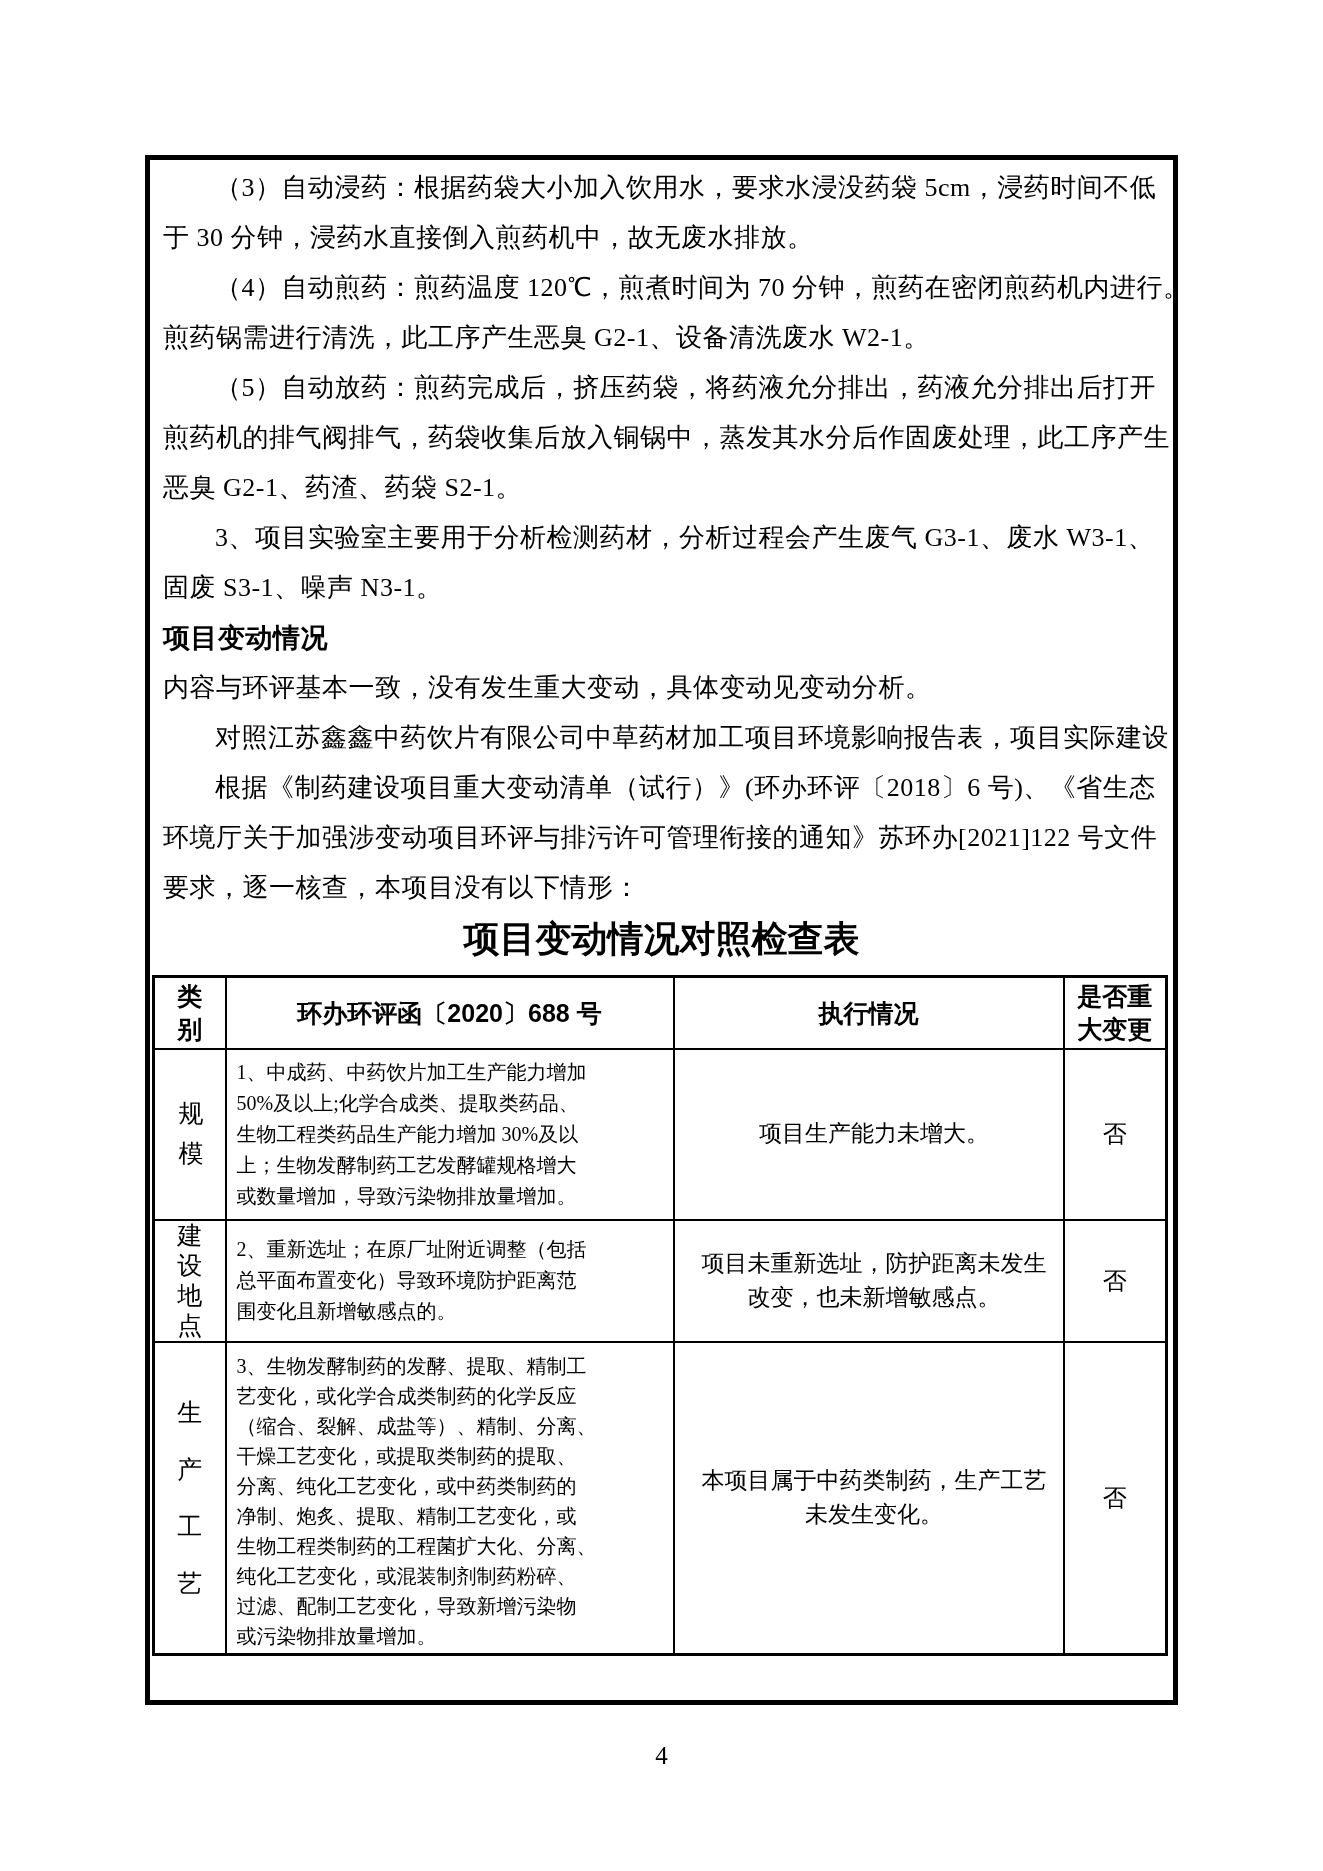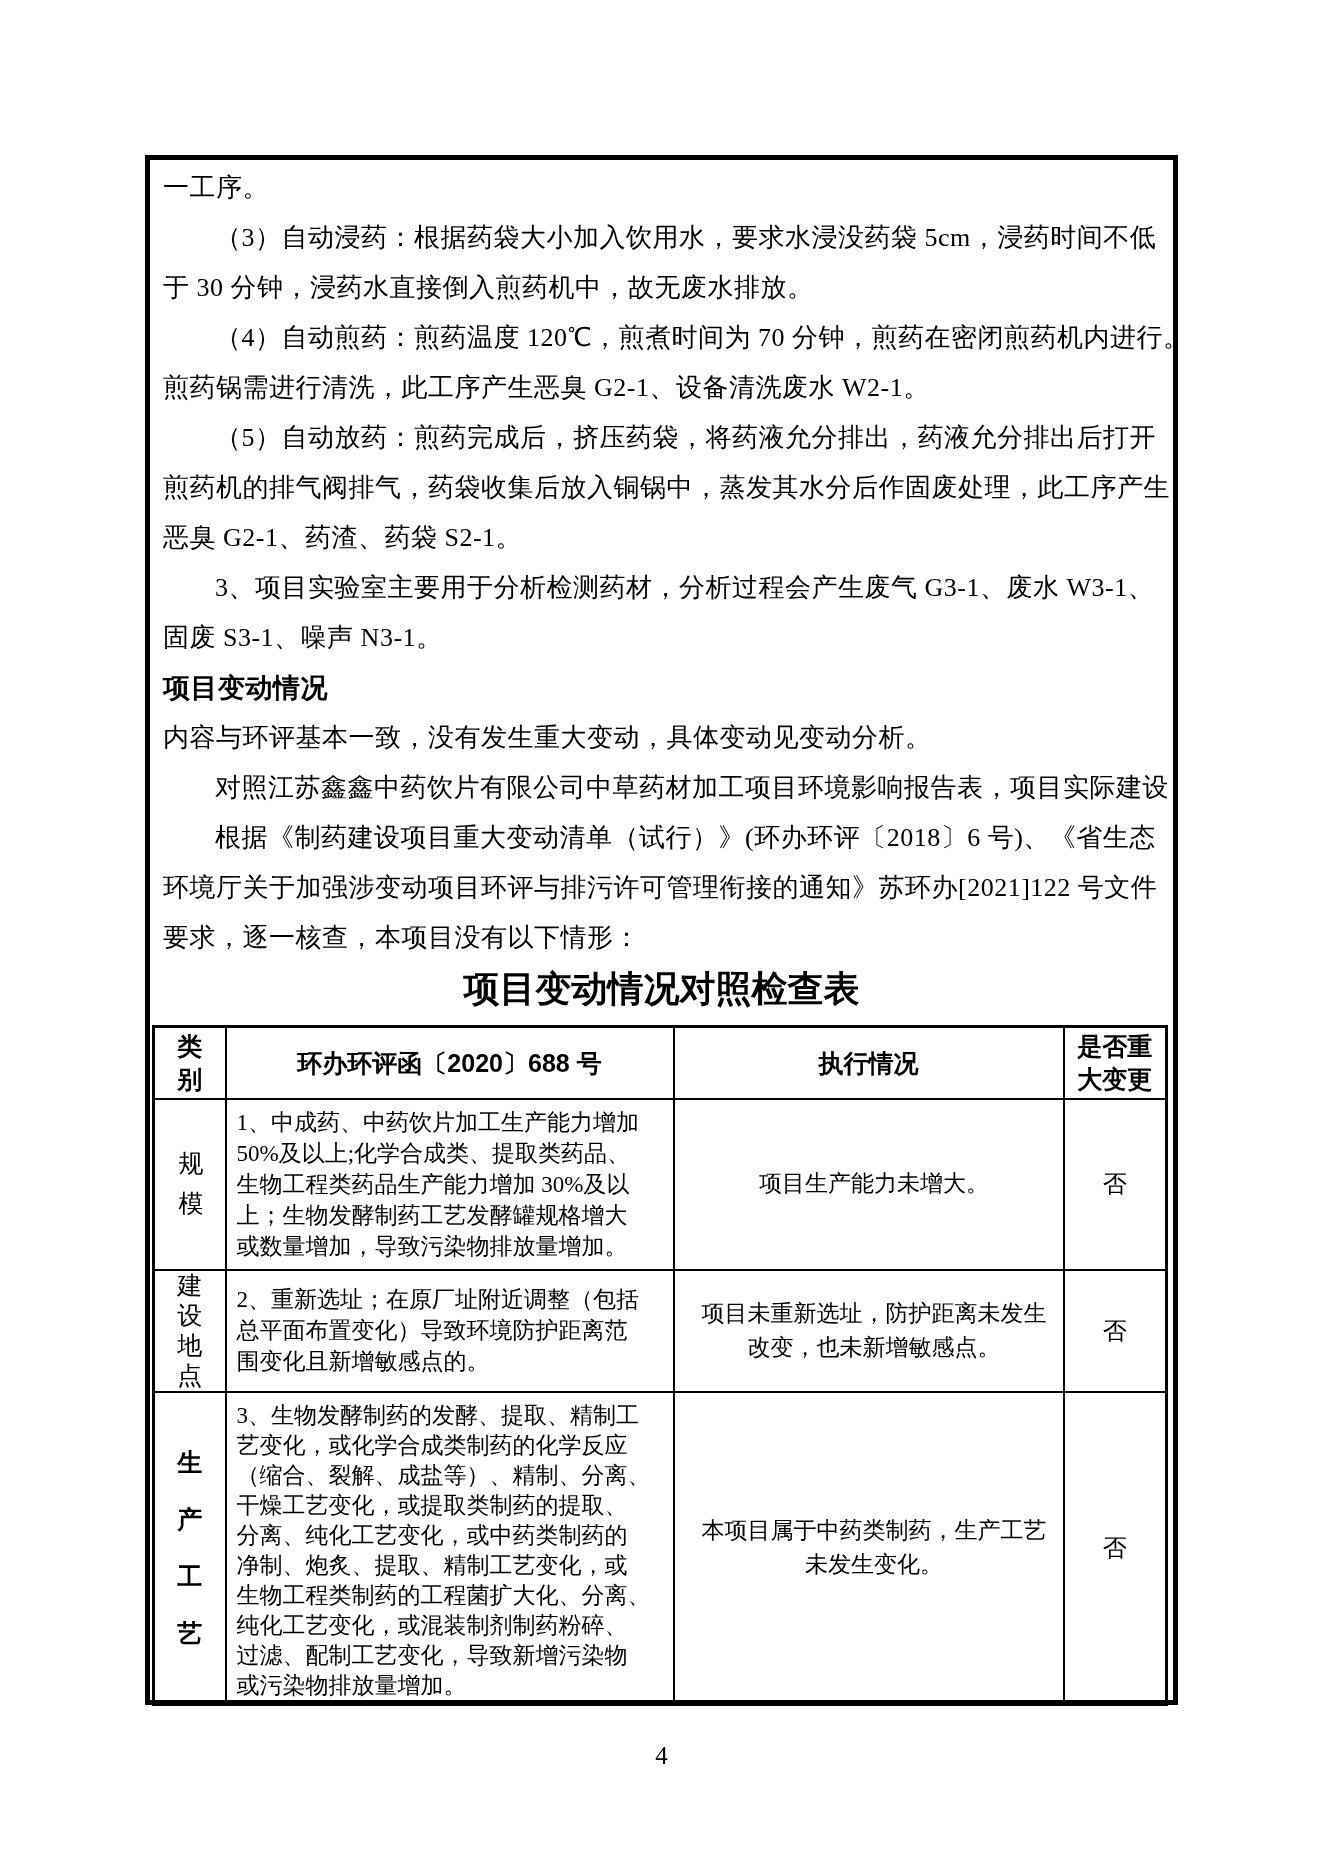--- a/index.html
+++ b/index.html
@@ -69,23 +69,23 @@
   }
   tr.rh { height: 72px; }
   tr.r1 { height: 171px; }
   tr.r2 { height: 122px; }
   tr.r3 { height: 305px; }
   td.cat { font-size: 25px; vertical-align: middle; text-align: center; padding: 0; }
   .vstack { width: 1.1em; margin: 0 auto; text-align: center; }
   .vh  { line-height: 33px; }
   .v1  { line-height: 40px; text-align: right; }
   .v2  { line-height: 30px; }
-  .v3  { line-height: 57px; font-weight: bold; }
+  .v3  { line-height: 57px; }
   td.req {
-    font-size: 23px;
+    font-size: 20px;
     line-height: 31px;
     text-align: left;
     vertical-align: middle;
     padding: 4px 6px 4px 10px;
     white-space: pre-line;
   }
   tr.r3 td.req { line-height: 30px; padding: 8px 6px 2px 10px; }
   td.exec {
     font-size: 23px;
     line-height: 34px;
@@ -103,21 +103,20 @@
     text-align: center;
     font-size: 25px;
   }
 </style>
 </head>
 <body>
 
 <div class="page">
   <div class="frame">
     <div class="bodytext">
-      <div class="ln">一工序。</div>
       <div class="ln indent">（3）自动浸药：根据药袋大小加入饮用水，要求水浸没药袋 5cm，浸药时间不低</div>
       <div class="ln">于 30 分钟，浸药水直接倒入煎药机中，故无废水排放。</div>
       <div class="ln indent">（4）自动煎药：煎药温度 120℃，煎煮时间为 70 分钟，煎药在密闭煎药机内进行。</div>
       <div class="ln">煎药锅需进行清洗，此工序产生恶臭 G2-1、设备清洗废水 W2-1。</div>
       <div class="ln indent">（5）自动放药：煎药完成后，挤压药袋，将药液允分排出，药液允分排出后打开</div>
       <div class="ln">煎药机的排气阀排气，药袋收集后放入铜锅中，蒸发其水分后作固废处理，此工序产生</div>
       <div class="ln">恶臭 G2-1、药渣、药袋 S2-1。</div>
       <div class="ln indent">3、项目实验室主要用于分析检测药材，分析过程会产生废气 G3-1、废水 W3-1、</div>
       <div class="ln">固废 S3-1、噪声 N3-1。</div>
       <div class="ln heading">项目变动情况</div>

